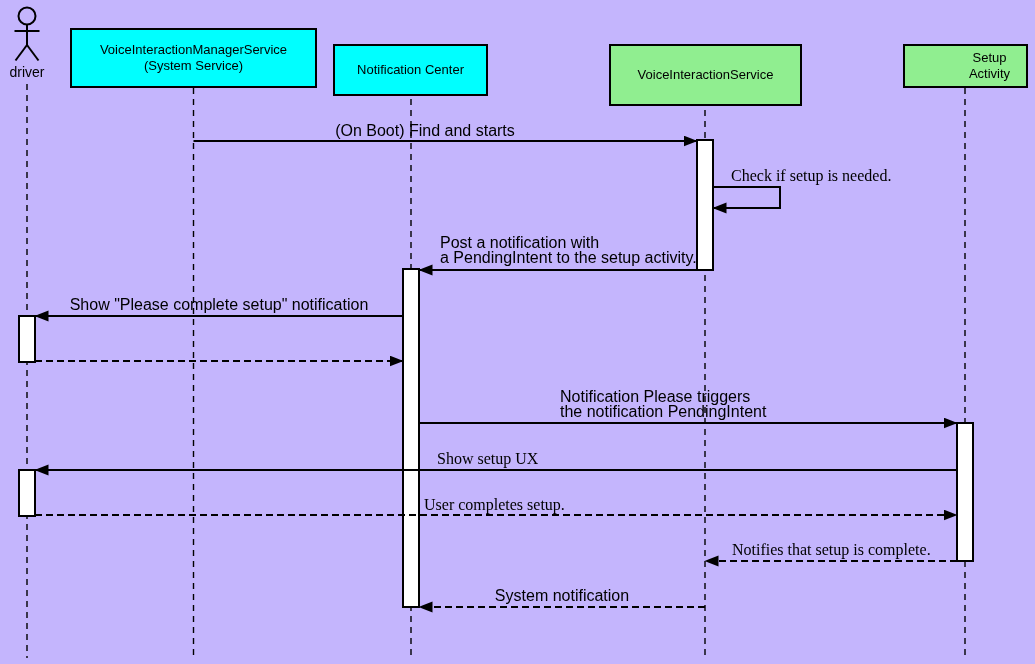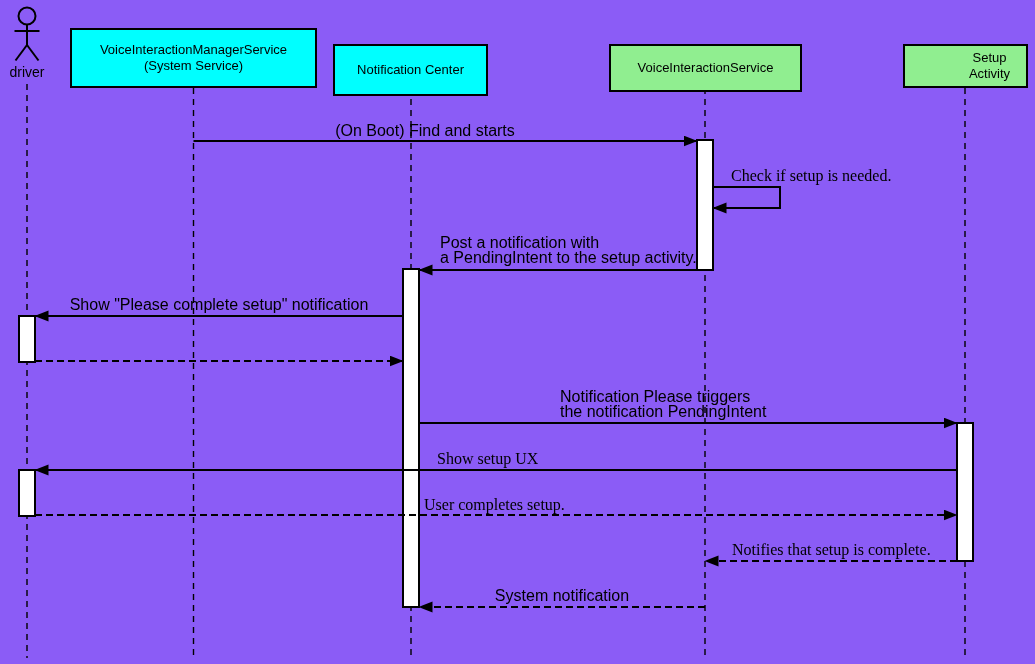--- a/index.html
+++ b/index.html
@@ -1,20 +1,20 @@
 <!DOCTYPE html>
 <html><head>
 <meta charset="utf-8">
 <style>
   html, body { margin: 0; padding: 0; background: #ffffff; }
   .stage {
     position: relative;
     width: 1035px;
     height: 664px;
-    background: #8b5cf6;
+    background: #c4b5fd;
     font-family: "Liberation Sans", sans-serif;
     color: #000000;
     overflow: hidden;
   }
   .layer { position: absolute; left: 0; top: 0; }
   .pbox {
     position: absolute;
     box-sizing: border-box;
     border: 2px solid #000000;
     display: flex;
@@ -88,21 +88,21 @@
       <line x1="957" y1="470" x2="35" y2="470" marker-end="url(#arrow)"></line>
       <line x1="35" y1="515" x2="957" y2="515" stroke-dasharray="7,4" marker-end="url(#arrow)"></line>
       <line x1="957" y1="561" x2="705" y2="561" stroke-dasharray="7,4" marker-end="url(#arrow)"></line>
       <line x1="705" y1="607" x2="419" y2="607" stroke-dasharray="7,4" marker-end="url(#arrow)"></line>
     </g>
   </svg>
 
   <div class="pbox cyan" style="left:70px; top:28px; width:247px; height:60px;">VoiceInteractionManagerService
 (System Service)</div>
   <div class="pbox cyan" style="left:333px; top:44px; width:155px; height:52px;">Notification Center</div>
-  <div class="pbox green" style="left:609px; top:44px; width:193px; height:48px;">VoiceInteractionService</div>
+  <div class="pbox green" style="left:609px; top:44px; width:193px; height:62px;">VoiceInteractionService</div>
   <div class="pbox green" style="left:903px; top:44px; width:125px; height:44px;padding-left:48px;">Setup Activity</div>
 
   <div class="actor-label" style="left:0px; top:64px; width:54px;">driver</div>
 
   <div class="mlabel center" style="left:193px; top:123px; width:464px;">(On Boot) Find and starts</div>
   <div class="mlabel nowrap" style="left:731px; top:168px;">Check if setup is needed.</div>
   <div class="mlabel" style="left:440px; top:235px;">Post a notification with
 a PendingIntent to the setup activity.</div>
   <div class="mlabel center" style="left:35px; top:297px; width:368px;">Show "Please complete setup" notification</div>
   <div class="mlabel" style="left:560px; top:389px;">Notification Please triggers

